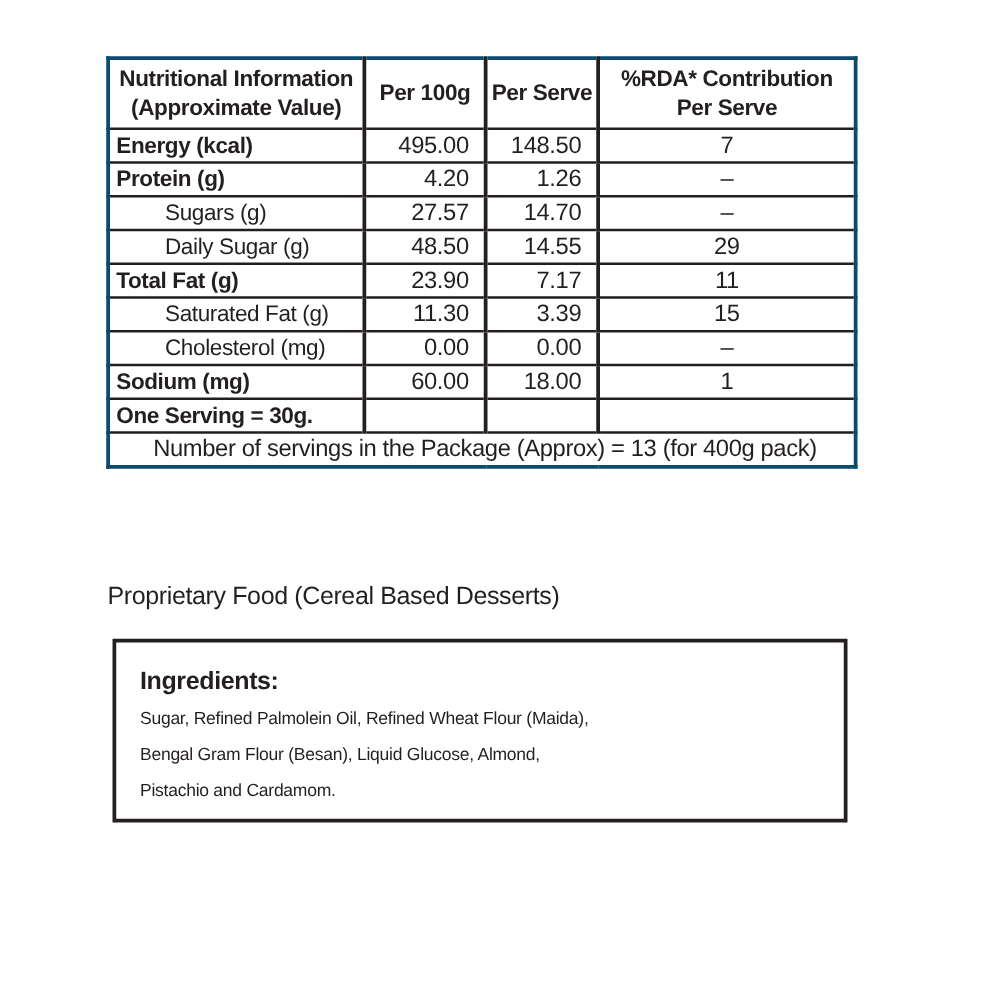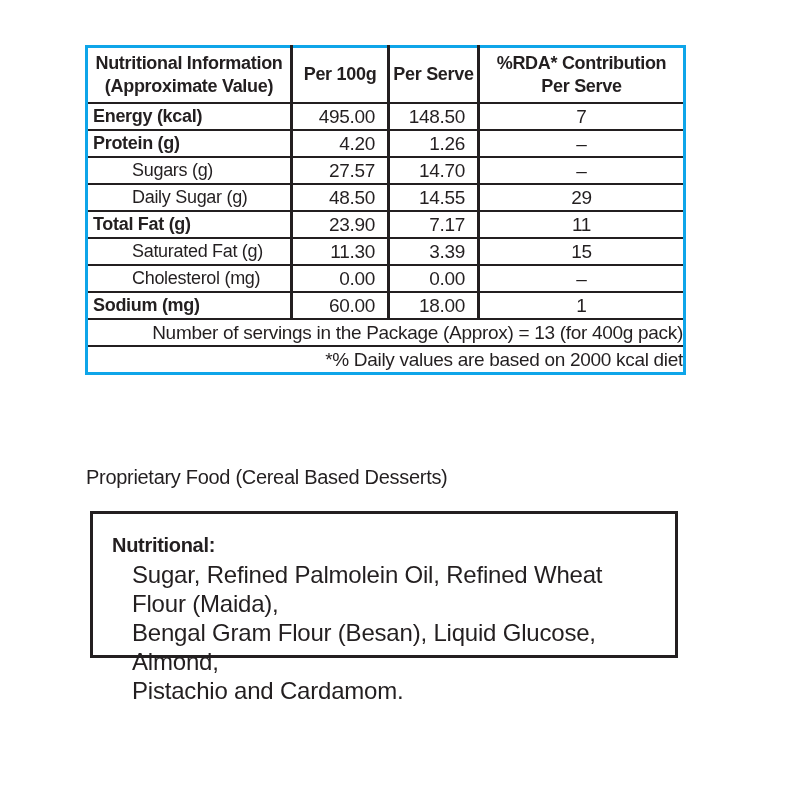--- a/index.html
+++ b/index.html
@@ -14,21 +14,21 @@
     font-family: "Liberation Sans", sans-serif;
     color: #231f20;
   }
   .nutrition-table {
     position: absolute;
     left: 85px;
     top: 45px;
     width: 598px;
     border-collapse: collapse;
     table-layout: fixed;
-    border: 3px solid #0ea5e9;
+    border: 3px solid #0c4a6e;
     letter-spacing: -0.3px;
   }
   .nutrition-table th,
   .nutrition-table td {
     border: 2px solid #231f20;
     overflow: hidden;
   }
   .nutrition-table th:nth-child(n+2),
   .nutrition-table td.vline {
     border-left-width: 3px;
@@ -57,21 +57,21 @@
   }
   tr.main td.lbl { font-weight: bold; }
   tr.sub  td.lbl { padding-left: 44px; font-weight: normal; }
   td.num {
     text-align: right;
     padding-right: 12px;
   }
   td.rda { text-align: center; }
   tr.note td {
     font-size: 19px;
-    text-align: right;
+    text-align: center;
     padding-left: 5px;
     font-weight: normal;
     height: 25px;
   }
   .subtitle {
     position: absolute;
     left: 86px;
     top: 466px;
     font-size: 20px;
     font-weight: normal;
@@ -87,25 +87,24 @@
     box-sizing: border-box;
     padding: 20px 18px 0 19px;
   }
   .ing-title {
     font-size: 20px;
     font-weight: bold;
     letter-spacing: -0.3px;
     margin-bottom: 3px;
   }
   .ing-body {
-    font-size: 24px;
+    font-size: 14px;
     line-height: 29px;
     letter-spacing: -0.2px;
     white-space: pre-line;
-    margin-left: 20px;
   }
 </style>
 </head>
 <body>
 
 <table class="nutrition-table">
   <colgroup>
     <col style="width:205px">
     <col style="width:97px">
     <col style="width:90px">
@@ -163,29 +162,32 @@
       <td class="num vline">0.00</td>
       <td class="num vline">0.00</td>
       <td class="rda vline">–</td>
     </tr>
     <tr class="main">
       <td class="lbl">Sodium (mg)</td>
       <td class="num vline">60.00</td>
       <td class="num vline">18.00</td>
       <td class="rda vline">1</td>
     </tr>
+    <tr class="main">
+      <td class="lbl">One Serving = 30g.</td>
+      <td class="num vline"></td>
+      <td class="num vline"></td>
+      <td class="rda vline"></td>
+    </tr>
     <tr class="note">
       <td colspan="4">Number of servings in the Package (Approx) = 13 (for 400g pack)</td>
-    </tr>
-    <tr class="note">
-      <td colspan="4">*% Daily values are based on 2000 kcal diet</td>
     </tr>
   </tbody>
 </table>
 
 <div class="subtitle">Proprietary Food (Cereal Based Desserts)</div>
 
 <div class="ingredients-box">
-  <div class="ing-title">Nutritional:</div>
+  <div class="ing-title">Ingredients:</div>
   <div class="ing-body">Sugar, Refined Palmolein Oil, Refined Wheat Flour (Maida),
 Bengal Gram Flour (Besan), Liquid Glucose, Almond,
 Pistachio and Cardamom.</div>
 </div>
 
 </body></html>

